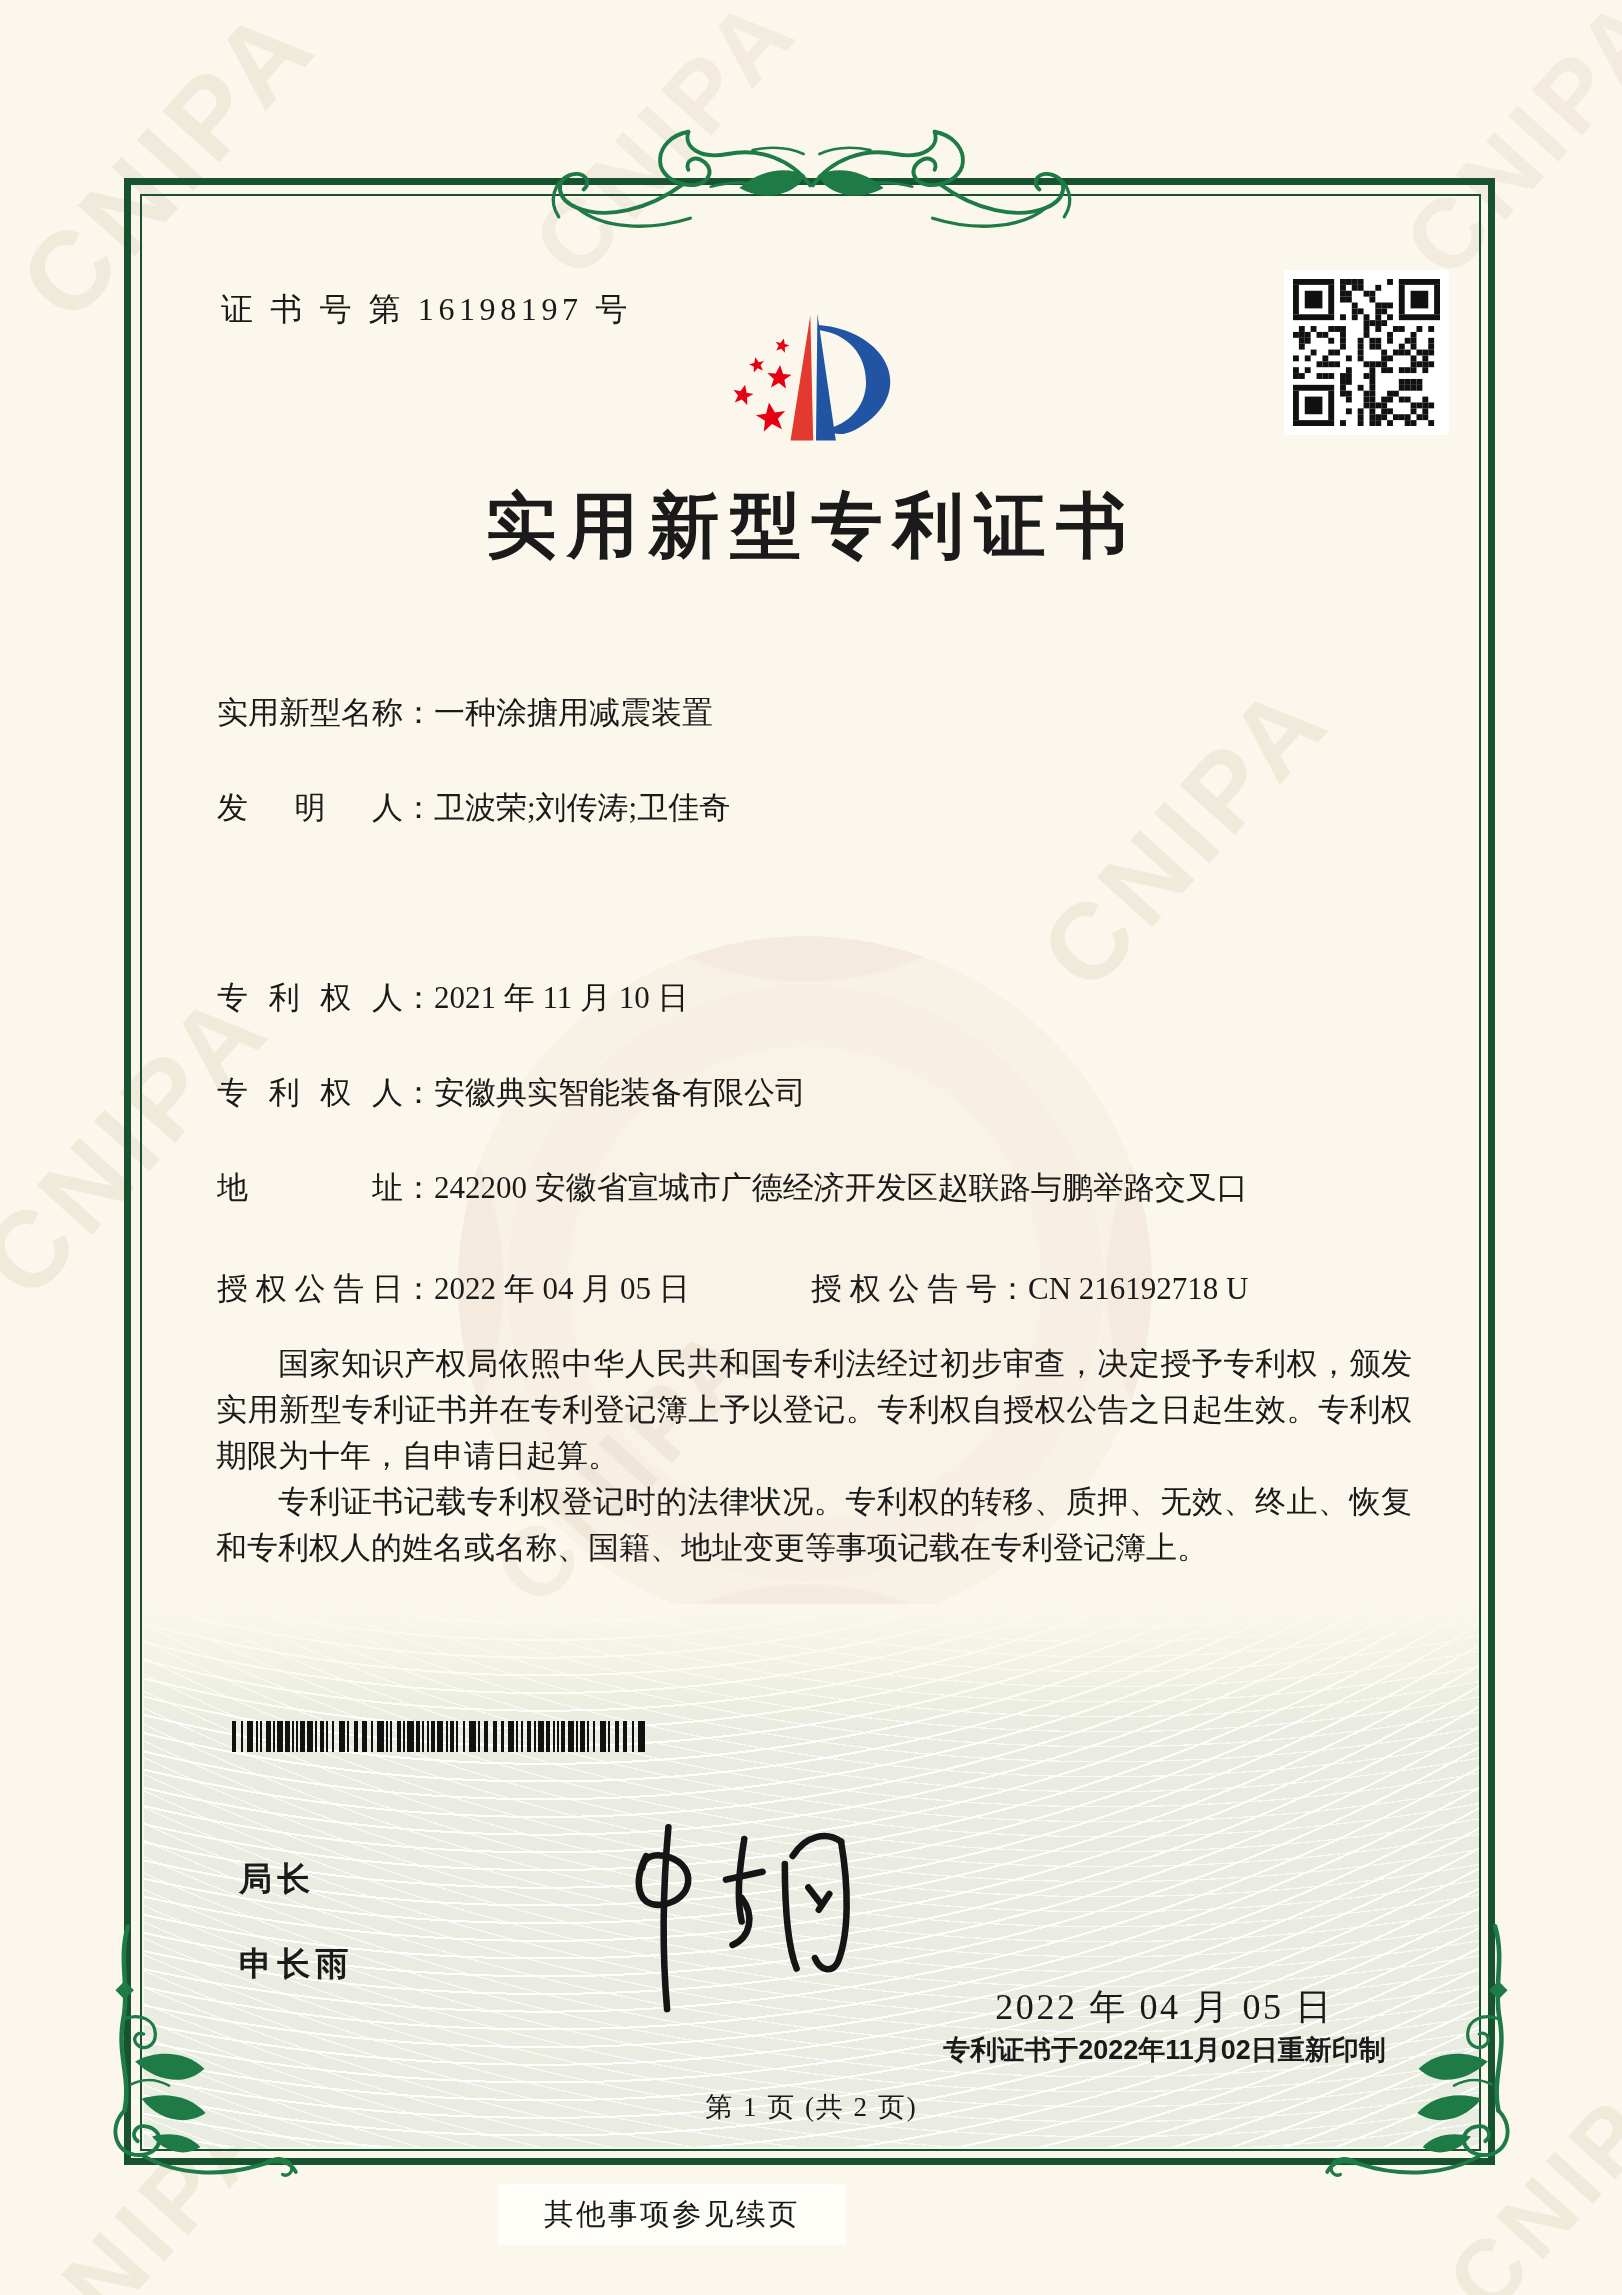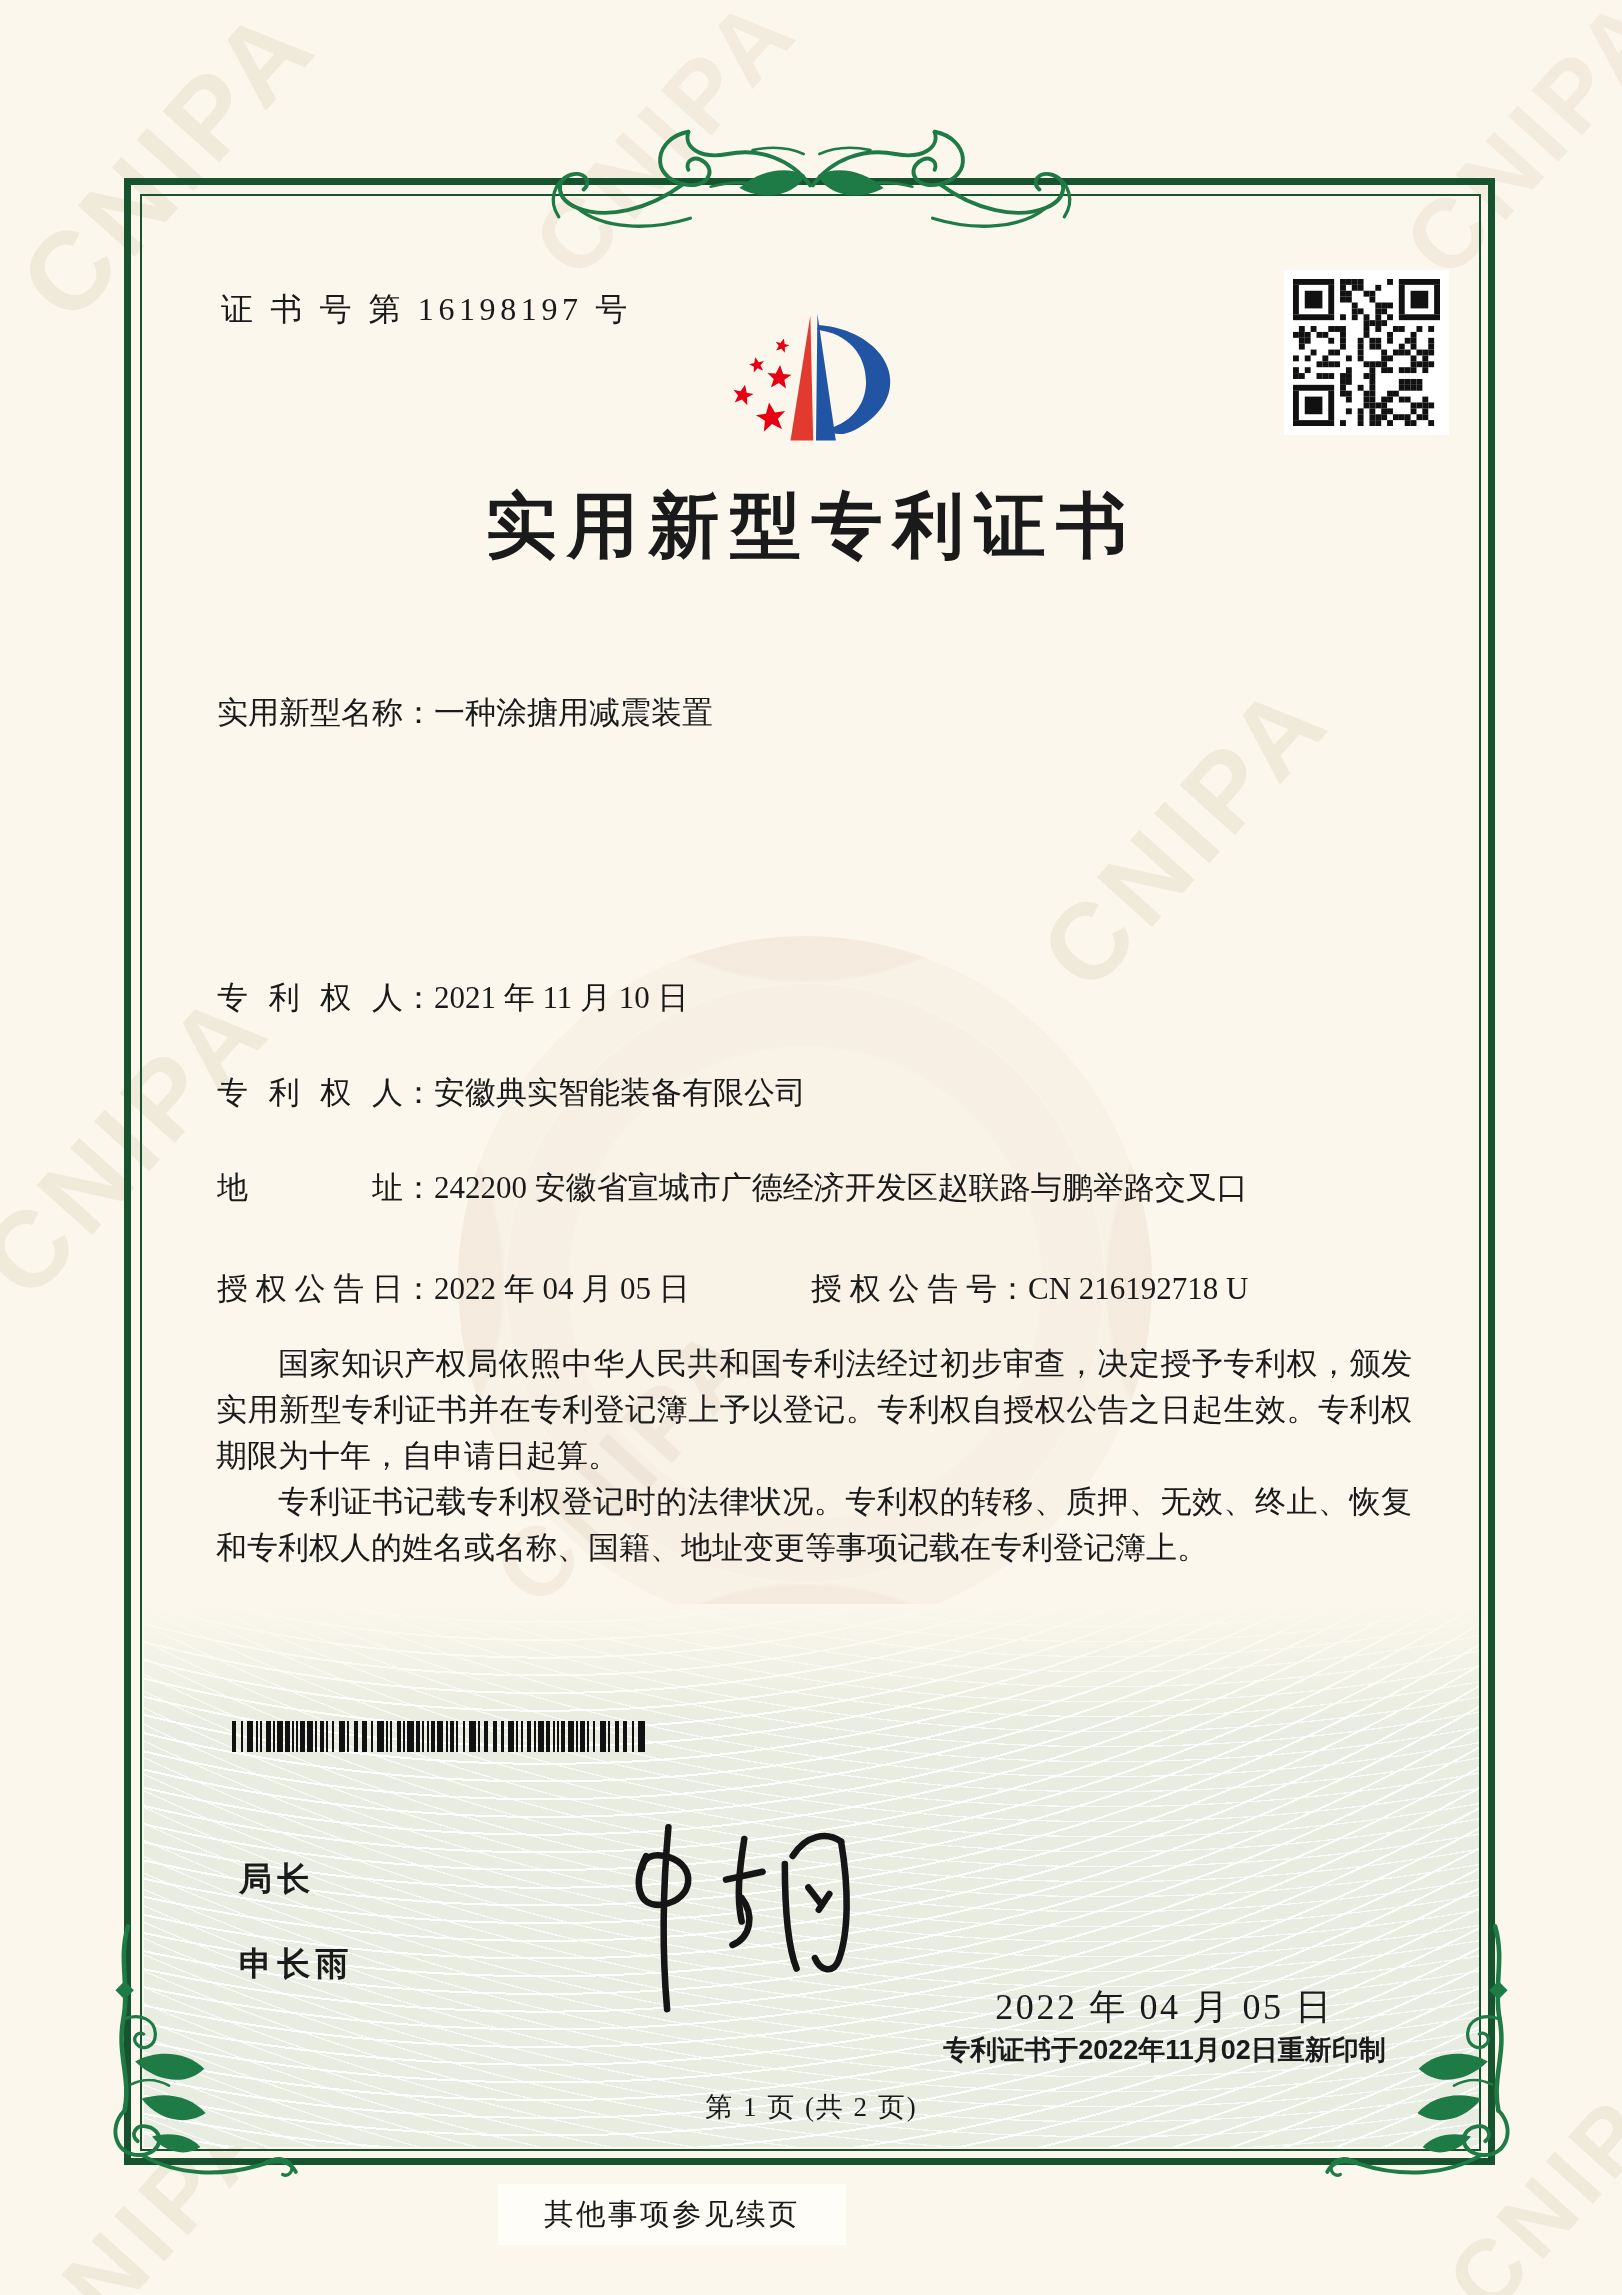--- a/index.html
+++ b/index.html
@@ -397,20 +397,23 @@
         <rect x="179.20" y="215.04" width="8.96" height="8.96" fill="#111"></rect>
         <rect x="206.08" y="215.04" width="8.96" height="8.96" fill="#111"></rect>
       </svg>
   </div>
 
   <div class="title">实用新型专利证书</div>
 
   <div class="frow" style="top:692px">
     <span class="flabel">实用新型名称</span><span class="colon">：</span><span class="fvalue">一种涂搪用减震装置</span>
   </div>
+  <div class="frow" style="top:787px">
+    <span class="flabel">发明人</span><span class="colon">：</span><span class="fvalue">卫波荣;刘传涛;卫佳奇</span>
+  </div>
   <div class="frow" style="top:977px">
     <span class="flabel">专利权人</span><span class="colon">：</span><span class="fvalue">2021 年 11 月 10 日</span>
   </div>
   <div class="frow" style="top:1072px">
     <span class="flabel">专利权人</span><span class="colon">：</span><span class="fvalue">安徽典实智能装备有限公司</span>
   </div>
   <div class="frow" style="top:1167px">
     <span class="flabel">地址</span><span class="colon">：</span><span class="fvalue fvalue-wrap">242200 安徽省宣城市广德经济开发区赵联路与鹏举路交叉口</span>
   </div>
 

